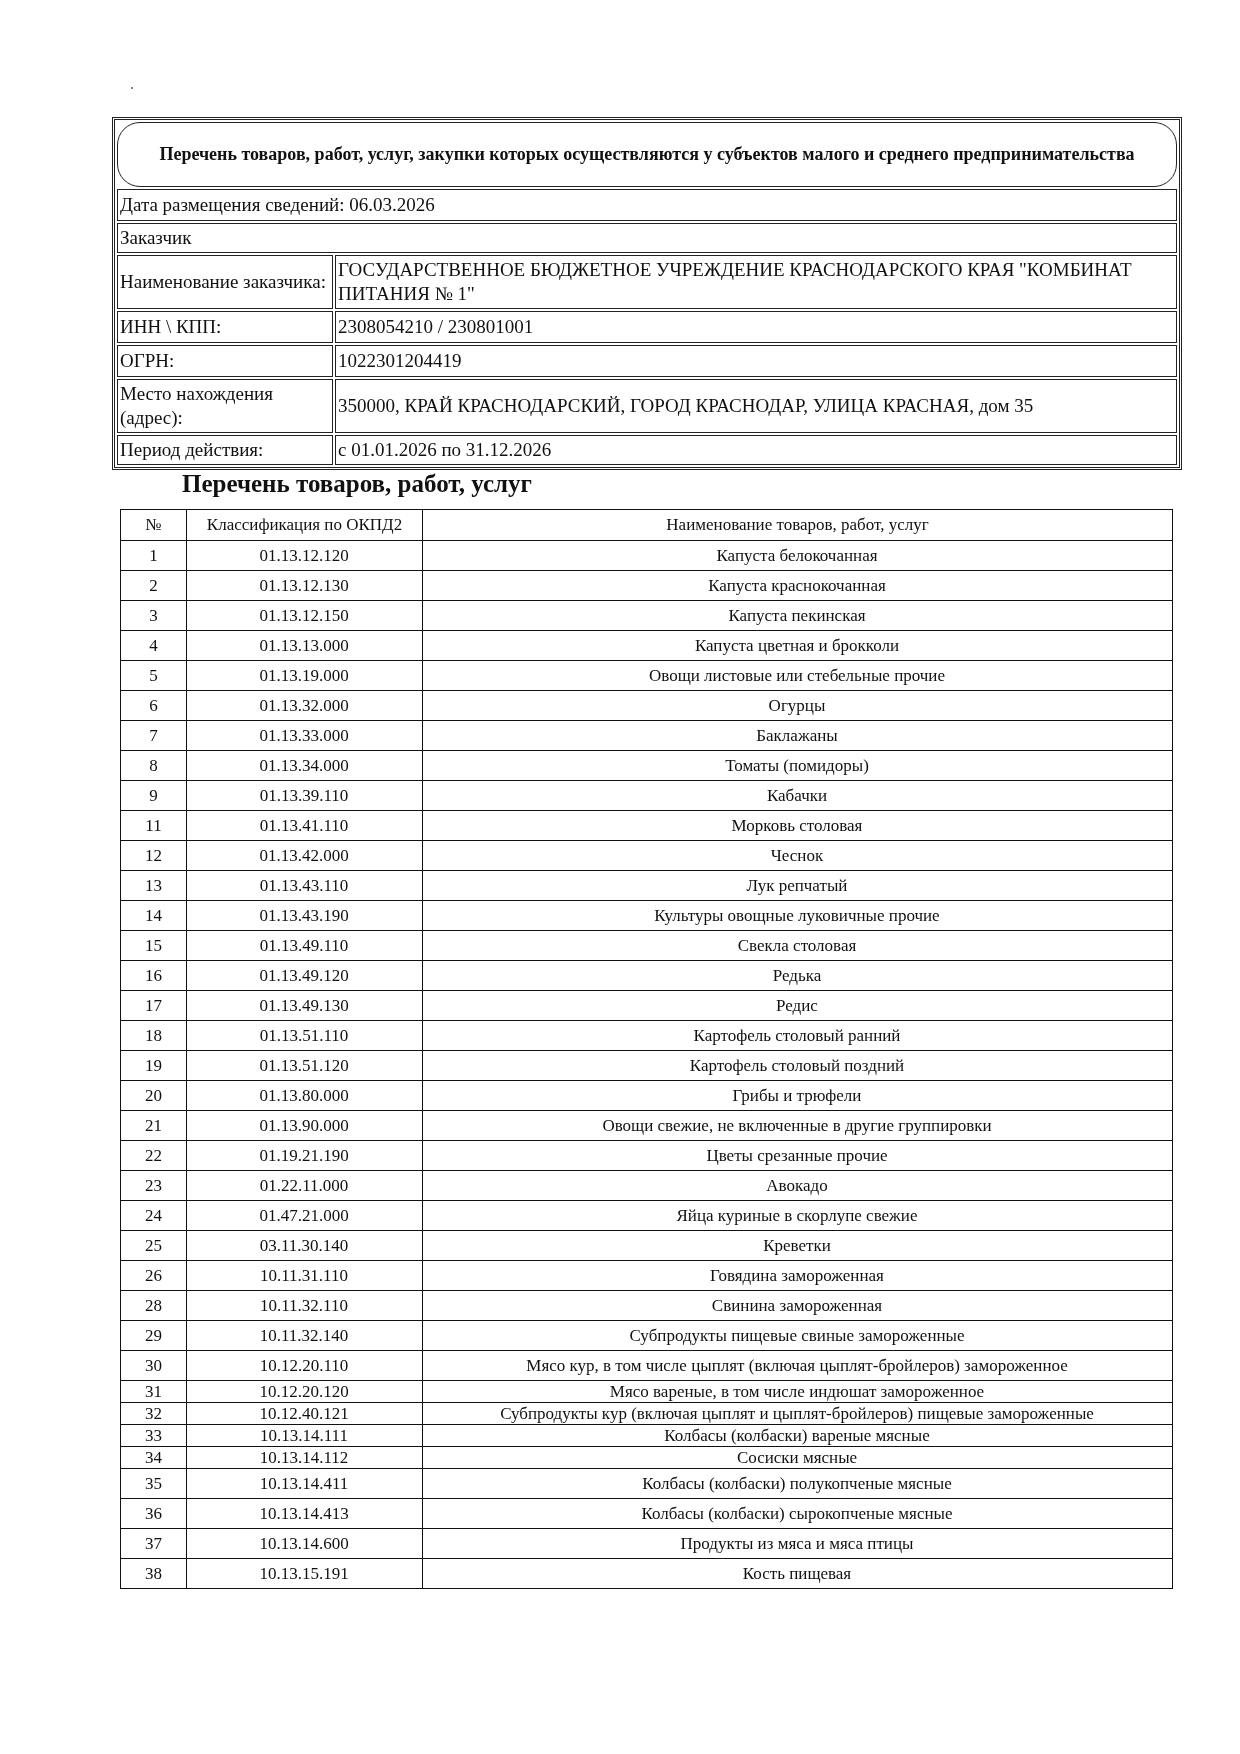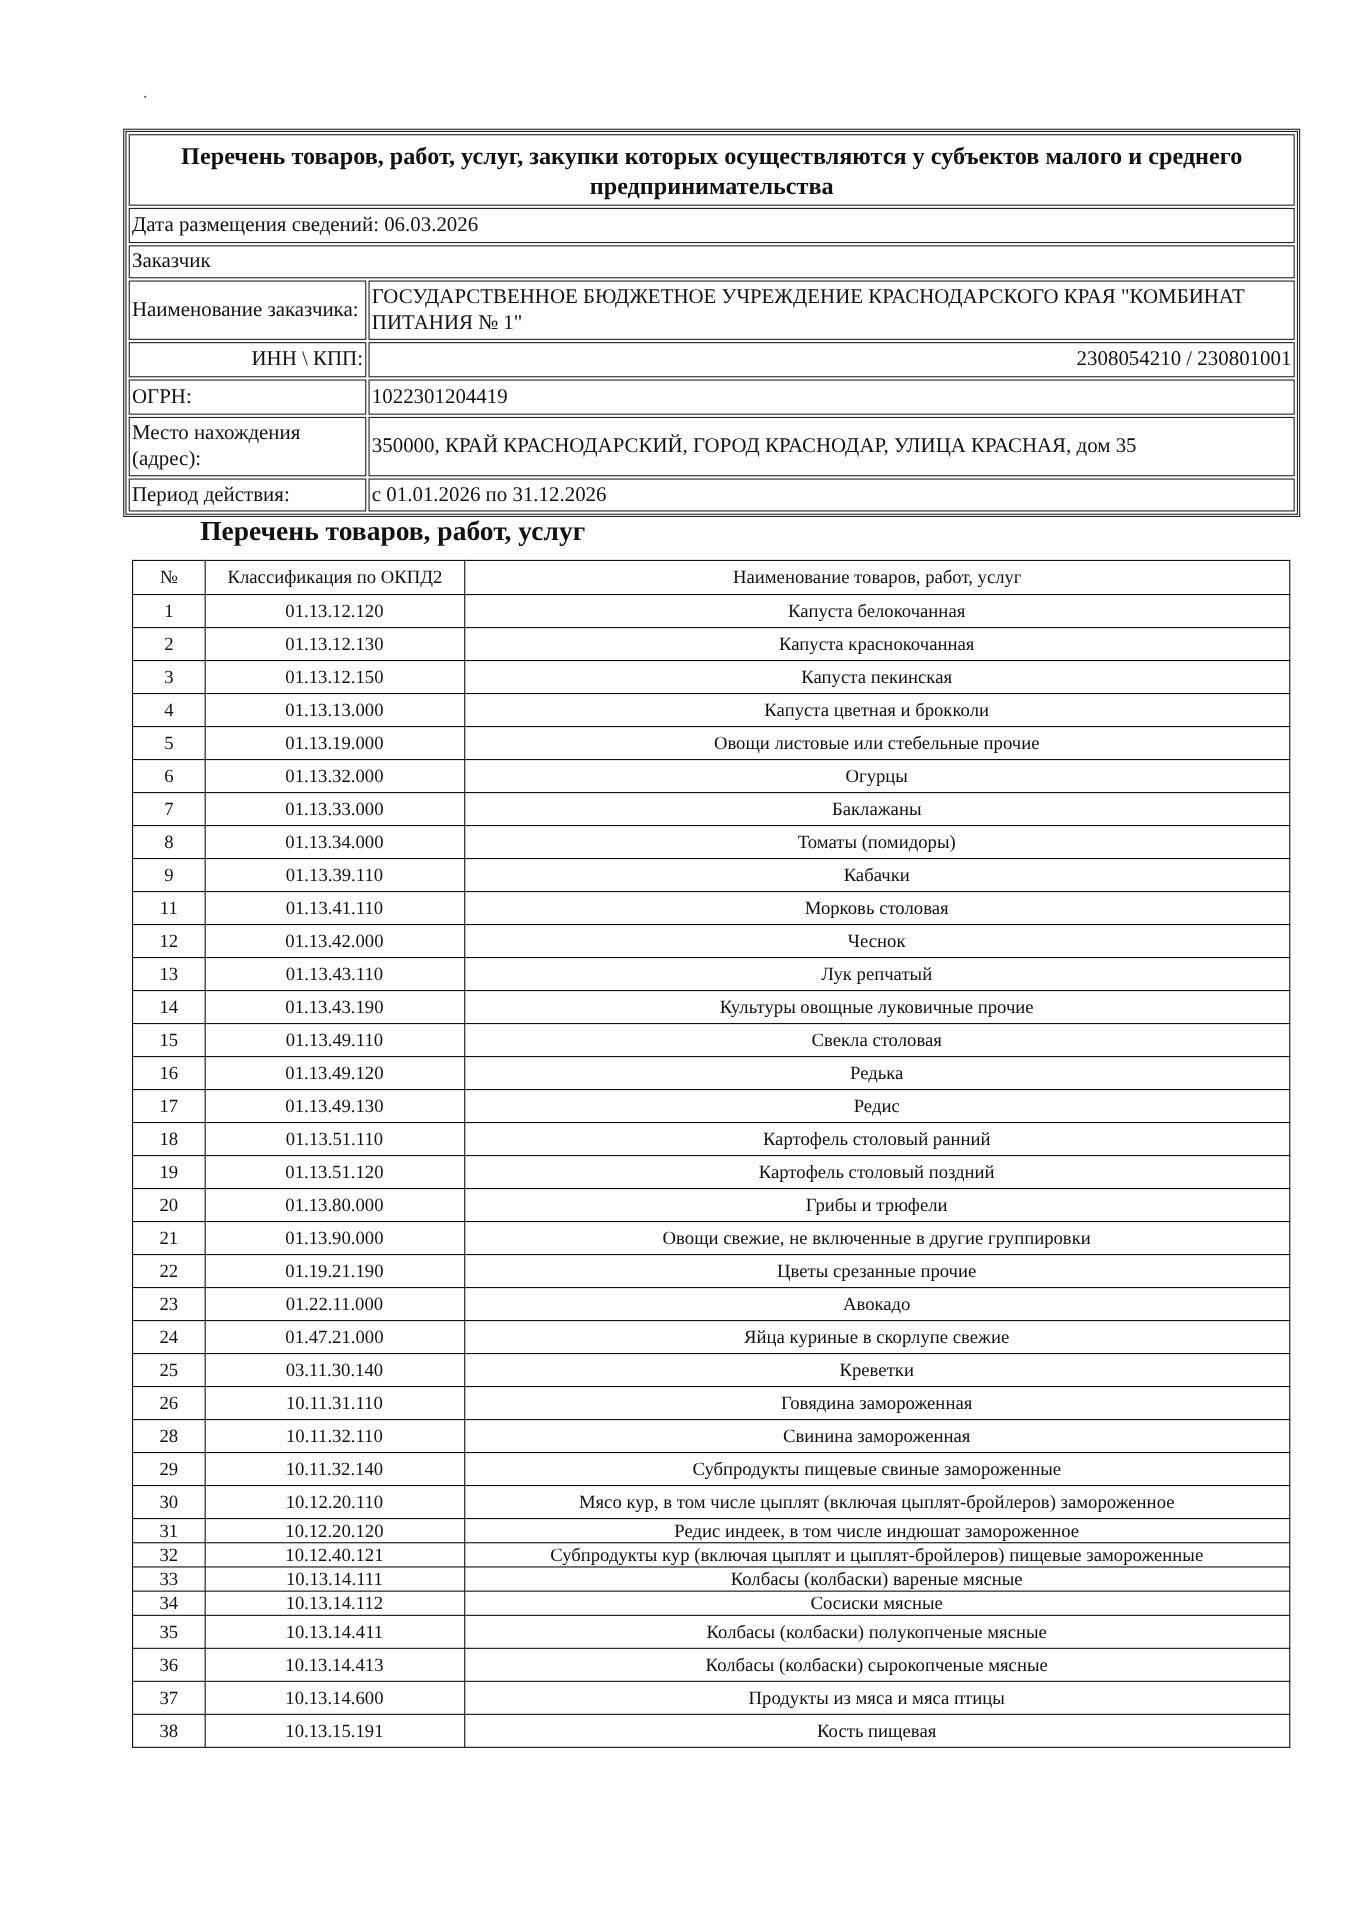--- a/index.html
+++ b/index.html
@@ -12,25 +12,25 @@
   .info {
     position: absolute; left: 112px; top: 117px; width: 1070px;
     border: 3px double #222; box-sizing: border-box;
     border-collapse: separate; border-spacing: 2px;
   }
   .info td {
     border: 1px solid #222; padding: 0 2px; font-size: 19px; line-height: 24px;
     vertical-align: middle;
   }
   .info td.lbl { width: 210px; }
-  .info tr.title td { text-align: center; font-weight: bold; font-size: 22px; line-height: 27px; height: 55px; padding: 4px 40px; }
+  .info tr.title td { text-align: center; font-weight: bold; font-size: 18px; line-height: 27px; height: 55px; padding: 4px 40px; border-radius: 23px; }
   .info tr.r-date td { height: 30px; }
   .info tr.r-cust td { height: 28px; }
   .info tr.r-name td { height: 52px; }
-  .info tr.r-inn td { height: 30px; text-align: right; }
+  .info tr.r-inn td { height: 30px; }
   .info tr.r-ogrn td { height: 30px; }
   .info tr.r-addr td { height: 52px; }
   .info tr.r-period td { height: 28px; }
 
   .subtitle {
     position: absolute; left: 182px; top: 472px; font-weight: bold; font-size: 25px; line-height: 24px;
   }
 
   
   .items {
@@ -242,21 +242,21 @@
         <td class="name">Субпродукты пищевые свиные замороженные</td>
       </tr>
       <tr class="h-std">
         <td class="num">30</td>
         <td class="code">10.12.20.110</td>
         <td class="name">Мясо кур, в том числе цыплят (включая цыплят-бройлеров) замороженное</td>
       </tr>
       <tr class="h-small">
         <td class="num">31</td>
         <td class="code">10.12.20.120</td>
-        <td class="name">Редис индеек, в том числе индюшат замороженное</td>
+        <td class="name">Мясо вареные, в том числе индюшат замороженное</td>
       </tr>
       <tr class="h-small">
         <td class="num">32</td>
         <td class="code">10.12.40.121</td>
         <td class="name">Субпродукты кур (включая цыплят и цыплят-бройлеров) пищевые замороженные</td>
       </tr>
       <tr class="h-small">
         <td class="num">33</td>
         <td class="code">10.13.14.111</td>
         <td class="name">Колбасы (колбаски) вареные мясные</td>

